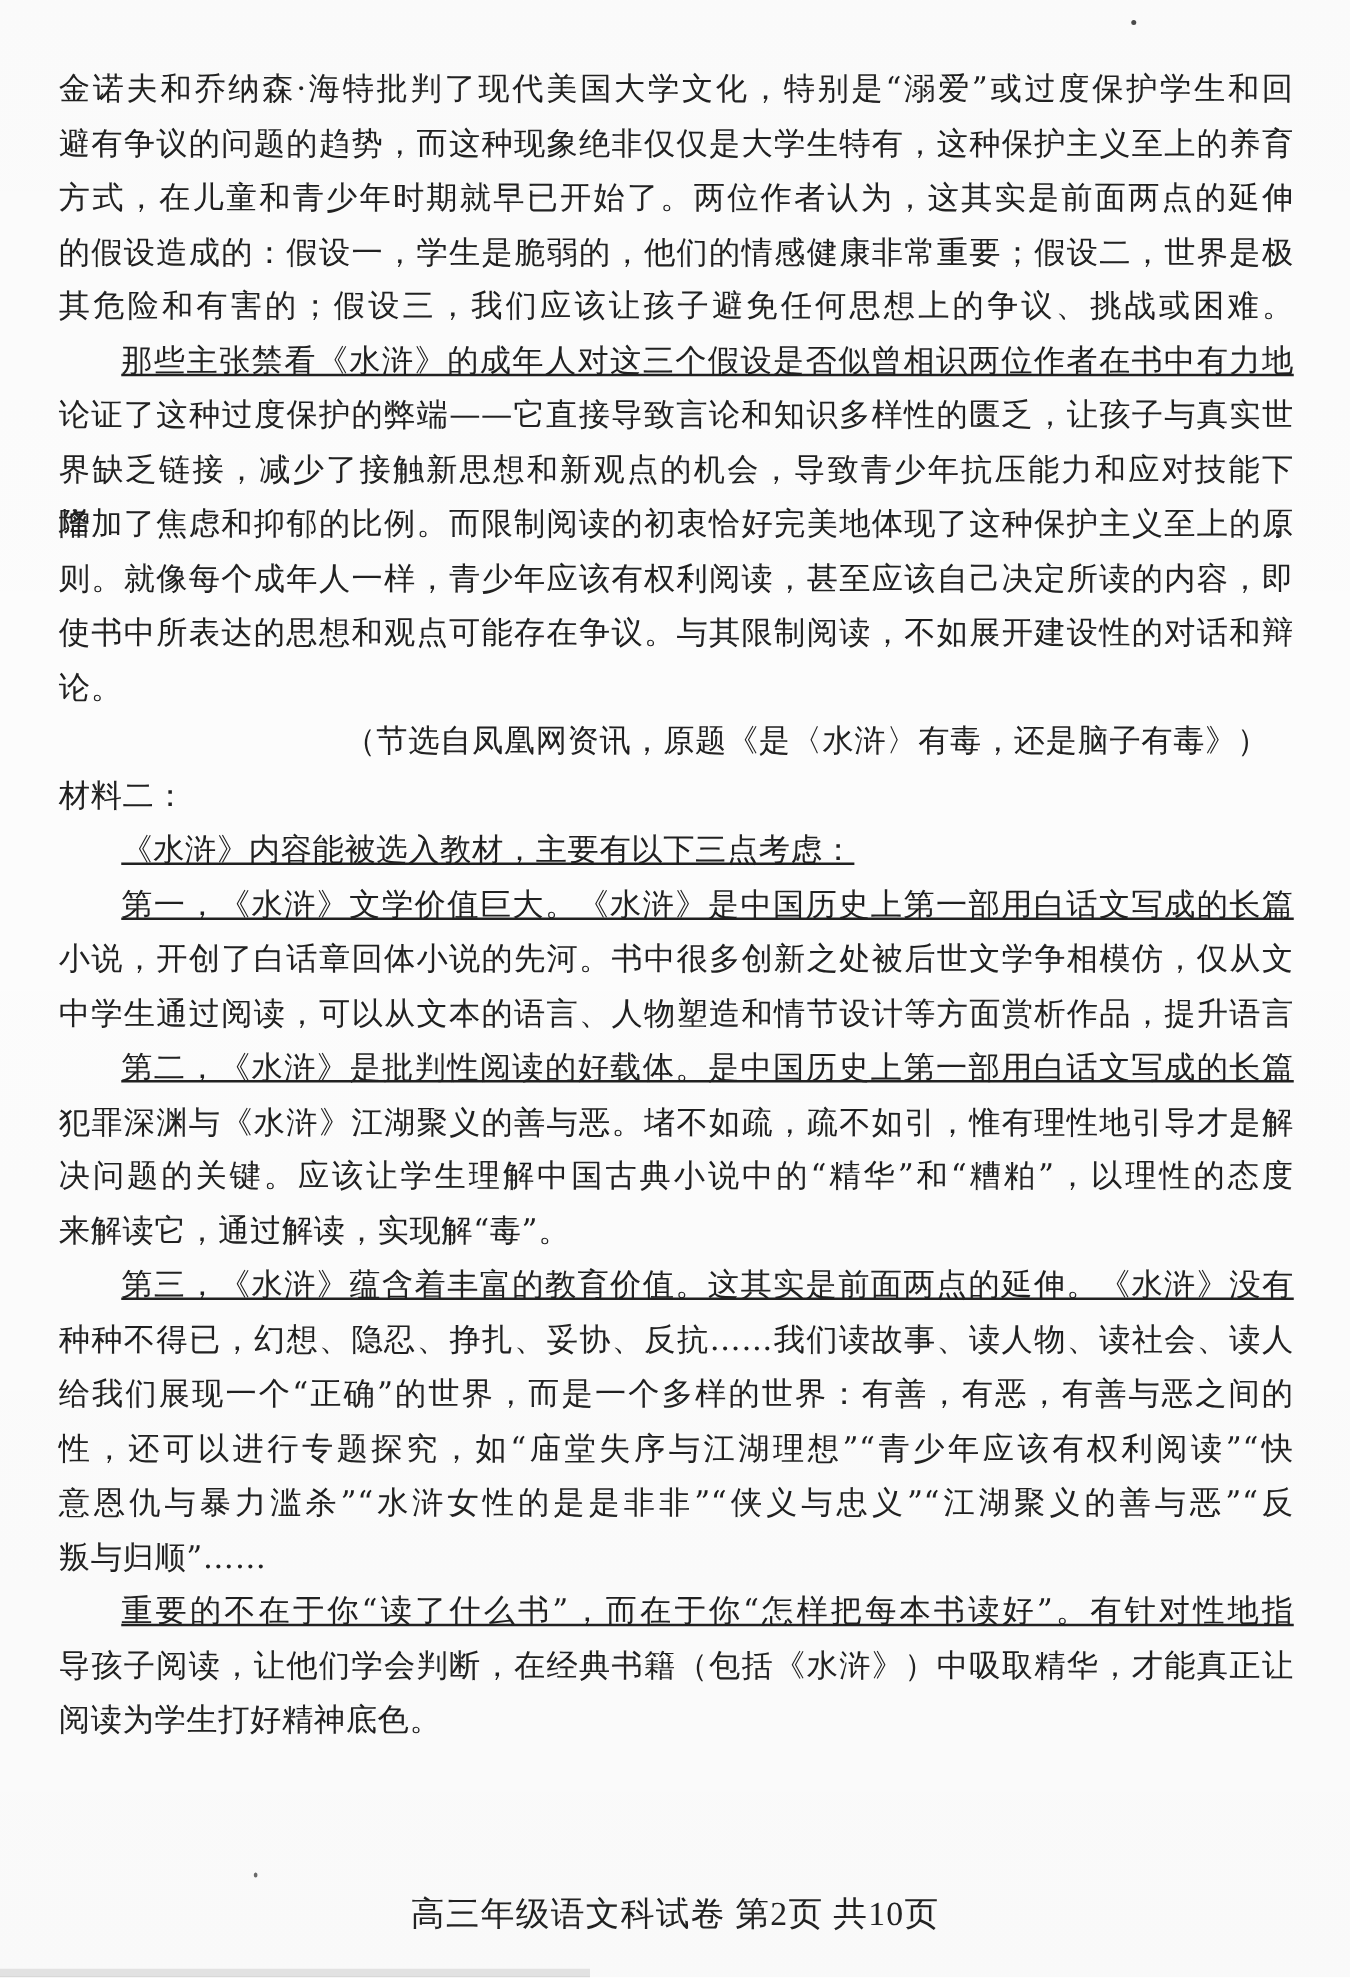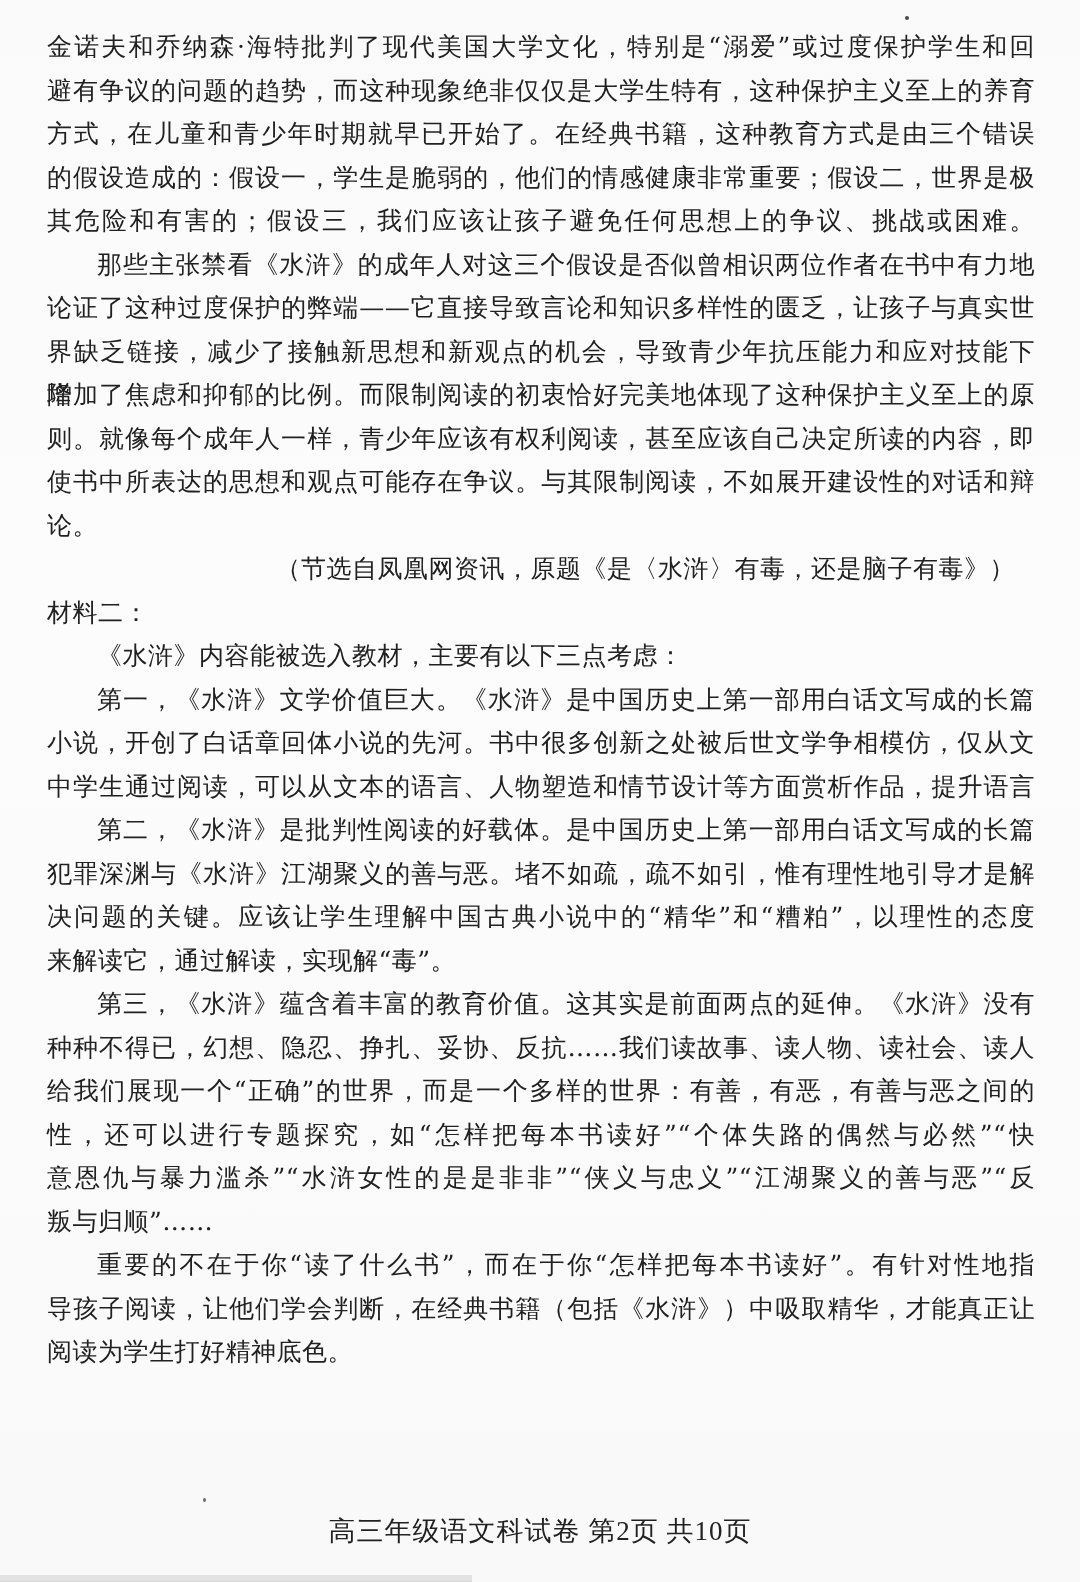--- a/index.html
+++ b/index.html
@@ -21,39 +21,40 @@
     content: "";
     position: absolute;
     inset: 0;
     background: linear-gradient(180deg, rgba(0,0,0,0.008) 0%, rgba(0,0,0,0.0) 40%, rgba(0,0,0,0.012) 100%);
     pointer-events: none;
   }
   .content {
     position: absolute;
     left: 47px;
     right: 45px;
-    top: 25px;
+    top: 49px;
   }
   .line {
     font-size: 25px;
     line-height: 43.5px;
     height: 43.5px;
     white-space: normal;
     letter-spacing: 0.5px;
     text-rendering: geometricPrecision;
   }
   .line.justify {
     text-align: justify;
     text-align-last: justify;
   }
   .line.plain {
     text-align: left;
   }
   .line.indent {
     text-indent: 2em;
+    text-decoration: underline;
   }
   .line.right {
     text-align: right;
     padding-right: 20px;
   }
   .footer {
     position: absolute;
     top: 1516px;
     left: 0;
     width: 100%;
@@ -94,21 +95,21 @@
 </style>
 </head>
 <body>
 
 <div class="page">
   <div class="speck speck-top"></div>
 
   <div class="content" id="document-lines">
       <div class="line justify">金诺夫和乔纳森·海特批判了现代美国大学文化，特别是“溺爱”或过度保护学生和回</div>
       <div class="line justify">避有争议的问题的趋势，而这种现象绝非仅仅是大学生特有，这种保护主义至上的养育</div>
-      <div class="line justify">方式，在儿童和青少年时期就早已开始了。在经典书籍，这种教育方式是由三个错误</div>
+      <div class="line justify">方式，在儿童和青少年时期就早已开始了。两位作者认为，这其实是前面两点的延伸</div>
       <div class="line justify">的假设造成的：假设一，学生是脆弱的，他们的情感健康非常重要；假设二，世界是极</div>
       <div class="line justify">其危险和有害的；假设三，我们应该让孩子避免任何思想上的争议、挑战或困难。</div>
       <div class="line justify indent">那些主张禁看《水浒》的成年人对这三个假设是否似曾相识两位作者在书中有力地</div>
       <div class="line justify">论证了这种过度保护的弊端——它直接导致言论和知识多样性的匮乏，让孩子与真实世</div>
       <div class="line justify">界缺乏链接，减少了接触新思想和新观点的机会，导致青少年抗压能力和应对技能下降，</div>
       <div class="line justify">增加了焦虑和抑郁的比例。而限制阅读的初衷恰好完美地体现了这种保护主义至上的原</div>
       <div class="line justify">则。就像每个成年人一样，青少年应该有权利阅读，甚至应该自己决定所读的内容，即</div>
       <div class="line justify">使书中所表达的思想和观点可能存在争议。与其限制阅读，不如展开建设性的对话和辩</div>
       <div class="line plain">论。</div>
       <div class="line right">（节选自凤凰网资讯，原题《是〈水浒〉有毒，还是脑子有毒》）</div>
@@ -117,21 +118,21 @@
       <div class="line justify indent">第一，《水浒》文学价值巨大。《水浒》是中国历史上第一部用白话文写成的长篇</div>
       <div class="line justify">小说，开创了白话章回体小说的先河。书中很多创新之处被后世文学争相模仿，仅从文</div>
       <div class="line justify">中学生通过阅读，可以从文本的语言、人物塑造和情节设计等方面赏析作品，提升语言</div>
       <div class="line justify indent">第二，《水浒》是批判性阅读的好载体。是中国历史上第一部用白话文写成的长篇</div>
       <div class="line justify">犯罪深渊与《水浒》江湖聚义的善与恶。堵不如疏，疏不如引，惟有理性地引导才是解</div>
       <div class="line justify">决问题的关键。应该让学生理解中国古典小说中的“精华”和“糟粕”，以理性的态度</div>
       <div class="line plain">来解读它，通过解读，实现解“毒”。</div>
       <div class="line justify indent">第三，《水浒》蕴含着丰富的教育价值。这其实是前面两点的延伸。《水浒》没有</div>
       <div class="line justify">种种不得已，幻想、隐忍、挣扎、妥协、反抗……我们读故事、读人物、读社会、读人</div>
       <div class="line justify">给我们展现一个“正确”的世界，而是一个多样的世界：有善，有恶，有善与恶之间的</div>
-      <div class="line justify">性，还可以进行专题探究，如“怎样把每本书读好”“个体失路的偶然与必然”“快</div>
+      <div class="line justify">性，还可以进行专题探究，如“庙堂失序与江湖理想”“青少年应该有权利阅读”“快</div>
       <div class="line justify">意恩仇与暴力滥杀”“水浒女性的是是非非”“侠义与忠义”“江湖聚义的善与恶”“反</div>
       <div class="line plain">叛与归顺”……</div>
       <div class="line justify indent">重要的不在于你“读了什么书”，而在于你“怎样把每本书读好”。有针对性地指</div>
       <div class="line justify">导孩子阅读，让他们学会判断，在经典书籍（包括《水浒》）中吸取精华，才能真正让</div>
       <div class="line plain">阅读为学生打好精神底色。</div>
     </div>
 
   <div class="footer">
     <span>高三年级语文科试卷 第2页 共10页</span>
   </div>

